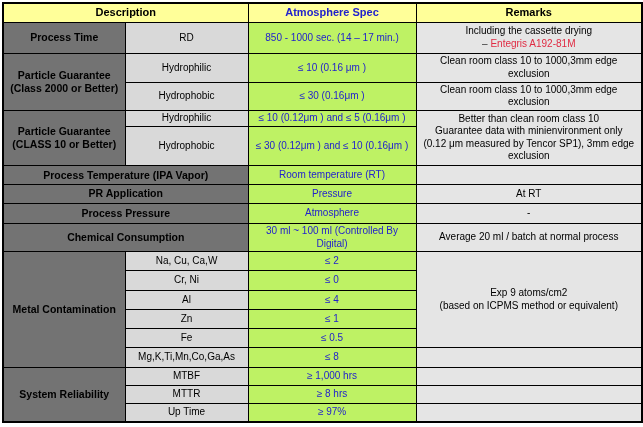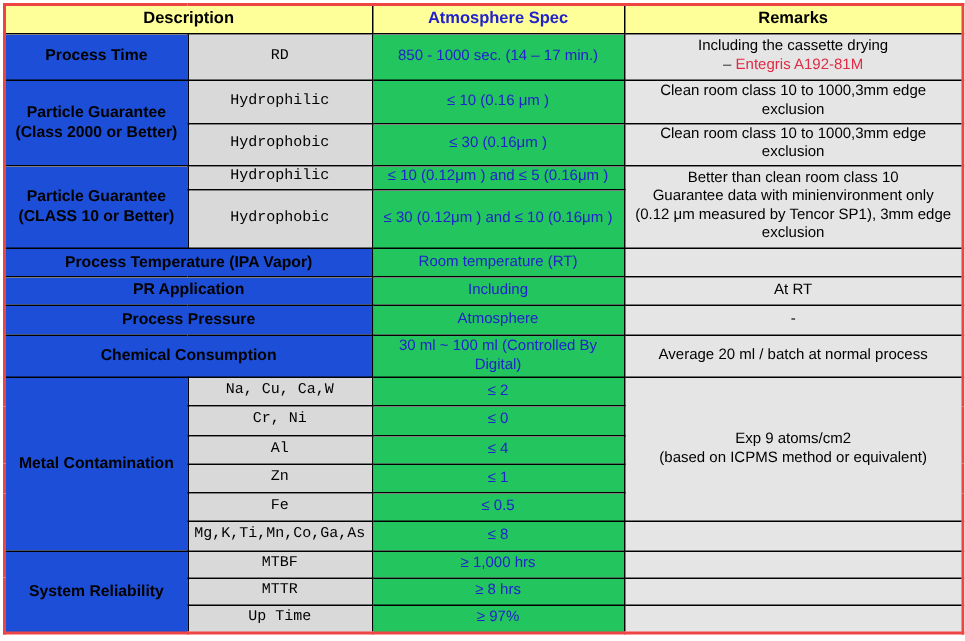--- a/index.html
+++ b/index.html
@@ -8,53 +8,52 @@
     width: 643px; height: 427px;
     background: #ffffff;
     font-family: "Liberation Sans", sans-serif;
   }
   table.spec-table {
     border-collapse: collapse;
     table-layout: fixed;
     width: 639px;
     height: 421px;
     margin: 2px;
-    border: 2px solid #ef4444;
+    border: 2px solid #000000;
   }
   td, th {
     border: 1px solid #000;
     text-align: center;
     vertical-align: middle;
     padding: 1px 2px;
     font-size: 10px;
     line-height: 1.25;
     overflow: hidden;
   }
   th.hdr {
     background: #ffff99;
     font-size: 11px;
     font-weight: bold;
     color: #000;
   }
   th.hdr.spec-hdr { color: #2222cc; }
   td.lbl {
-    background: #1d4ed8;
+    background: #737373;
     font-weight: bold;
     color: #000;
     font-size: 10.5px;
   }
   td.sub {
     background: #d9d9d9;
     font-weight: normal;
     color: #000;
-    font-family: Liberation Mono, monospace;
   }
   td.spec {
     color: #2222cc;
-    background: #22c55e;
+    background: #bef264;
   }
   td.rem {
     color: #000;
     background: #e5e5e5;
   }
   .red-note { color: #e02b43; }
   .dash { color: #333; }
 </style>
 </head>
 <body>
@@ -112,21 +111,21 @@
     <td class="spec">≤ 30 (0.12μm ) and ≤ 10 (0.16μm )</td>
   </tr>
 
   <tr style="height:19px">
     <td class="lbl" colspan="2">Process Temperature (IPA Vapor)</td>
     <td class="spec">Room temperature (RT)</td>
     <td class="rem"></td>
   </tr>
   <tr style="height:18px">
     <td class="lbl" colspan="2">PR Application</td>
-    <td class="spec">Including</td>
+    <td class="spec">Pressure</td>
     <td class="rem">At RT</td>
   </tr>
   <tr style="height:20px">
     <td class="lbl" colspan="2">Process Pressure</td>
     <td class="spec">Atmosphere</td>
     <td class="rem">-</td>
   </tr>
   <tr style="height:27px">
     <td class="lbl" colspan="2">Chemical Consumption</td>
     <td class="spec">30 ml ~ 100 ml (Controlled By Digital)</td>

